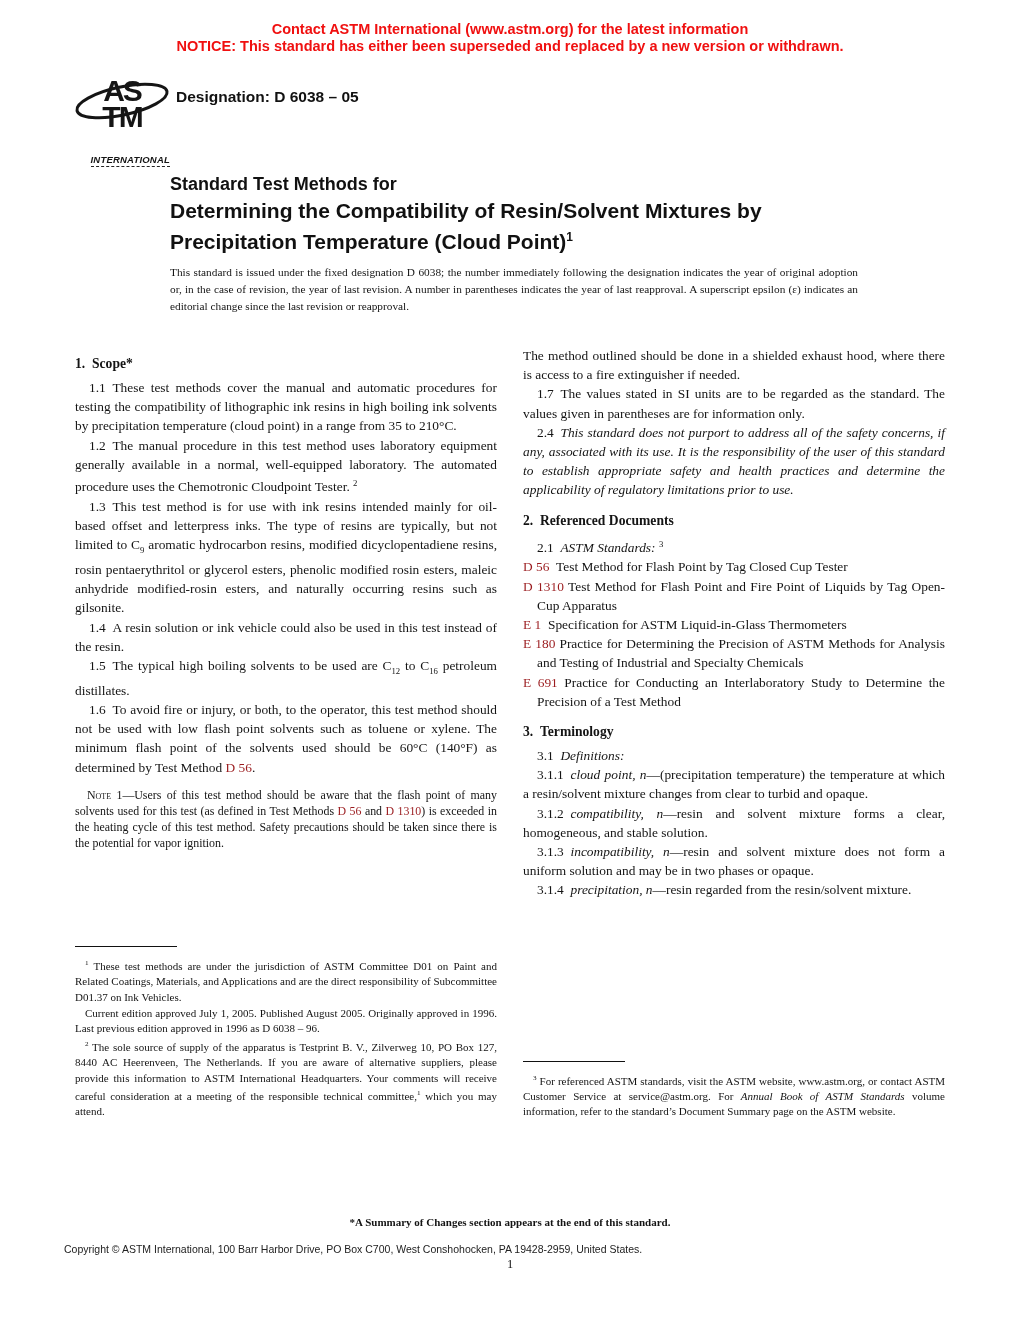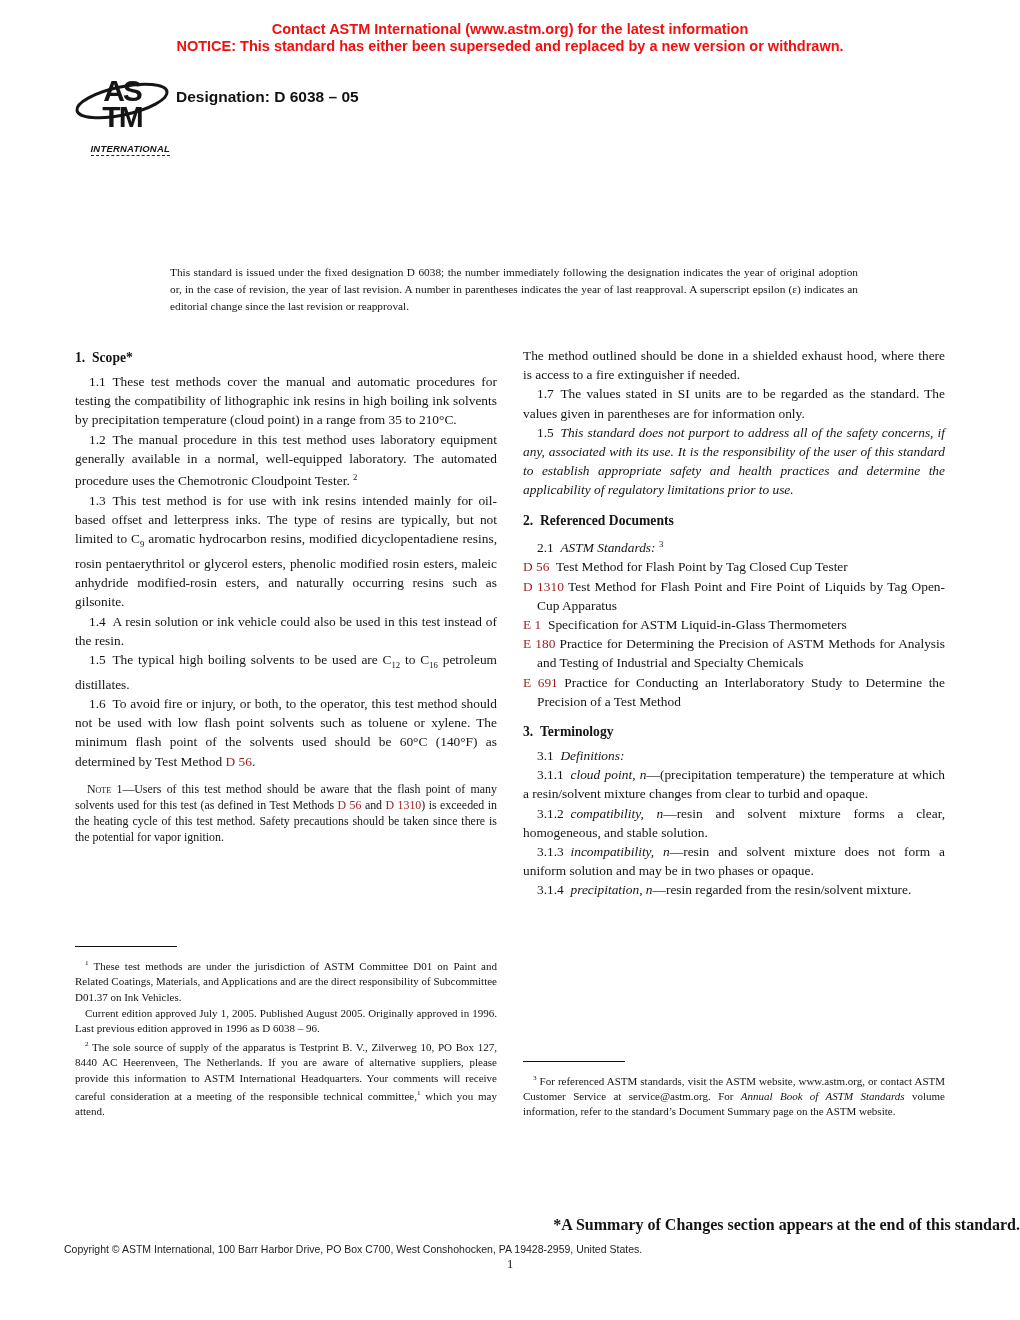--- a/index.html
+++ b/index.html
@@ -11,52 +11,52 @@
   }
   .notice {
     position:absolute; top:21px; left:0; right:0; text-align:center;
     font-family:"Liberation Sans", sans-serif; font-weight:bold;
     font-size:14.5px; line-height:17px; color:var(--notice-red);
   }
   .logo-block { position:absolute; top:69px; left:72px; width:98px; text-align:right; }
   .logo-sub {
     display:inline-block; font-family:"Liberation Sans", sans-serif; font-weight:bold;
     font-style:italic; font-size:9.5px; letter-spacing:.2px; color:#151515;
-    border-bottom:1px dashed #222; padding-bottom:1px; margin-top:6px;
+    border-bottom:1px dashed #222; padding-bottom:1px; margin-top:17px;
   }
   .designation {
     position:absolute; top:88px; left:176px;
     font-family:"Liberation Sans", sans-serif; font-weight:bold; font-size:15.5px; color:#111;
   }
   .title-block { position:absolute; top:172px; left:170px; width:700px;
     font-family:"Liberation Sans", sans-serif; font-weight:bold; color:#111; }
   .title-l1 { font-size:18px; line-height:25px; }
   .title-l2, .title-l3 { font-size:21px; line-height:27px; }
   .title-l3 sup { font-size:12px; }
   .issue {
     position:absolute; top:264px; left:170px; width:688px;
     font-size:11.3px; line-height:17px; text-align:justify;
   }
   .columns { position:absolute; top:346px; left:75px; width:870px; height:774px; display:flex; gap:26px; }
   .col { width:422px; display:flex; flex-direction:column; }
   .sec-h { font-family:"Liberation Serif", serif; font-size:13.6px; font-weight:bold; margin:13px 0 6px; }
-  .col > .sec-h:first-child { margin-top:4px; }
+  .col > .sec-h:first-child { margin-top:10px; }
   .para { font-size:13.4px; line-height:19.2px; text-align:justify; }
   .para.indent { text-indent:14px; }
   .para.hang { padding-left:14px; text-indent:-14px; }
   .para.note { font-size:11.9px; line-height:16px; margin-top:10px; text-indent:12px; }
   .footnotes { margin-top:auto; }
   .fn-rule { width:102px; border-top:1.6px solid #111; margin-bottom:9px; }
   .para.fn { font-size:11px; line-height:15.6px; text-indent:10px; }
   sup { font-size:0.65em; }
   sub { font-size:0.65em; }
   .seg-ref { color:var(--ref-red); }
   .seg-i { font-style:italic;margin-top:40px; }
   .seg-sc { font-variant:small-caps; }
-  .summary { position:absolute; top:1216px; left:0; right:0; text-align:right; font-weight:bold; font-size:16px; }
+  .summary { position:absolute; top:1216px; left:0; right:0; text-align:center; font-weight:bold; font-size:11px; }
   .copyright { position:absolute; top:1243px; left:64px; font-family:"Liberation Sans", sans-serif; font-size:10.5px; color:#222; }
   .page-number { position:absolute; top:1257px; left:0; right:0; text-align:center; font-size:12.5px; }
 </style>
 </head>
 <body>
 
 <div class="page" style="--ref-red: #9b1c1f; --notice-red: #f01010;">
 
   <div class="notice">
     <div>Contact ASTM International (www.astm.org) for the latest information</div>
@@ -69,20 +69,25 @@
         <text x="48" y="32" font-size="30" text-anchor="middle" letter-spacing="-2">AS</text>
         <text x="48" y="58" font-size="30" text-anchor="middle" letter-spacing="-2">TM</text>
       </g>
       <ellipse cx="48" cy="32" rx="46" ry="14" fill="none" stroke="#151515" stroke-width="3" transform="rotate(-12 48 32)"></ellipse>
     </svg>
     <div class="logo-sub">INTERNATIONAL</div>
   </div>
 
   <div class="designation">Designation: D 6038 – 05</div>
 
+  <div class="title-block">
+    <div class="title-l1">Standard Test Methods for</div>
+    <div class="title-l2">Determining the Compatibility of Resin/Solvent Mixtures by</div>
+    <div class="title-l3"><span>Precipitation Temperature (Cloud Point)</span><sup>1</sup></div>
+  </div>
 
   <p class="issue">This standard is issued under the fixed designation D 6038; the number immediately following the designation indicates the year of original adoption or, in the case of revision, the year of last revision. A number in parentheses indicates the year of last reapproval. A superscript epsilon (ε) indicates an editorial change since the last revision or reapproval.</p>
 
   <div class="columns">
     <div class="col">
       <h2 class="sec-h">1. Scope*</h2>
       <div>
           <p class="para indent"><span>1.1 These test methods cover the manual and automatic procedures for testing the compatibility of lithographic ink resins in high boiling ink solvents by precipitation temperature (cloud point) in a range from 35 to 210°C.</span></p>
           <p class="para indent"><span>1.2 The manual procedure in this test method uses laboratory equipment generally available in a normal, well-equipped laboratory. The automated procedure uses the Chemotronic Cloudpoint Tester. </span><sup>2</sup></p>
           <p class="para indent"><span>1.3 This test method is for use with ink resins intended mainly for oil-based offset and letterpress inks. The type of resins are typically, but not limited to C</span><sub>9</sub><span> aromatic hydrocarbon resins, modified dicyclopentadiene resins, rosin pentaerythritol or glycerol esters, phenolic modified rosin esters, maleic anhydride modified-rosin esters, and naturally occurring resins such as gilsonite.</span></p>
@@ -97,21 +102,21 @@
             <p class="para fn"><sup>1</sup><span> These test methods are under the jurisdiction of ASTM Committee D01 on Paint and Related Coatings, Materials, and Applications and are the direct responsibility of Subcommittee D01.37 on Ink Vehicles.</span></p>
             <p class="para fn"><span>Current edition approved July 1, 2005. Published August 2005. Originally approved in 1996. Last previous edition approved in 1996 as D 6038 – 96.</span></p>
             <p class="para fn"><sup>2</sup><span> The sole source of supply of the apparatus is Testprint B. V., Zilverweg 10, PO Box 127, 8440 AC Heerenveen, The Netherlands. If you are aware of alternative suppliers, please provide this information to ASTM International Headquarters. Your comments will receive careful consideration at a meeting of the responsible technical committee,</span><sup>1</sup><span> which you may attend.</span></p>
           </div>
       </div>
     </div>
     <div class="col">
       <div>
           <p class="para noindent"><span>The method outlined should be done in a shielded exhaust hood, where there is access to a fire extinguisher if needed.</span></p>
           <p class="para indent"><span>1.7 The values stated in SI units are to be regarded as the standard. The values given in parentheses are for information only.</span></p>
-          <p class="para indent"><span>1.5 </span><span class="seg-i">This standard does not purport to address all of the safety concerns, if any, associated with its use. It is the responsibility of the user of this standard to establish appropriate safety and health practices and determine the applicability of regulatory limitations prior to use.</span></p>
+          <p class="para indent"><span>2.4 </span><span class="seg-i">This standard does not purport to address all of the safety concerns, if any, associated with its use. It is the responsibility of the user of this standard to establish appropriate safety and health practices and determine the applicability of regulatory limitations prior to use.</span></p>
         </div>
       <h2 class="sec-h">2. Referenced Documents</h2>
       <div>
           <p class="para indent"><span>2.1 </span><span class="seg-i">ASTM Standards:</span><span> </span><sup>3</sup></p>
           <p class="para hang"><span class="seg-ref">D 56</span><span> Test Method for Flash Point by Tag Closed Cup Tester</span></p>
           <p class="para hang"><span class="seg-ref">D 1310</span><span> Test Method for Flash Point and Fire Point of Liquids by Tag Open-Cup Apparatus</span></p>
           <p class="para hang"><span class="seg-ref">E 1</span><span> Specification for ASTM Liquid-in-Glass Thermometers</span></p>
           <p class="para hang"><span class="seg-ref">E 180</span><span> Practice for Determining the Precision of ASTM Methods for Analysis and Testing of Industrial and Specialty Chemicals</span></p>
           <p class="para hang"><span class="seg-ref">E 691</span><span> Practice for Conducting an Interlaboratory Study to Determine the Precision of a Test Method</span></p>
         </div>

